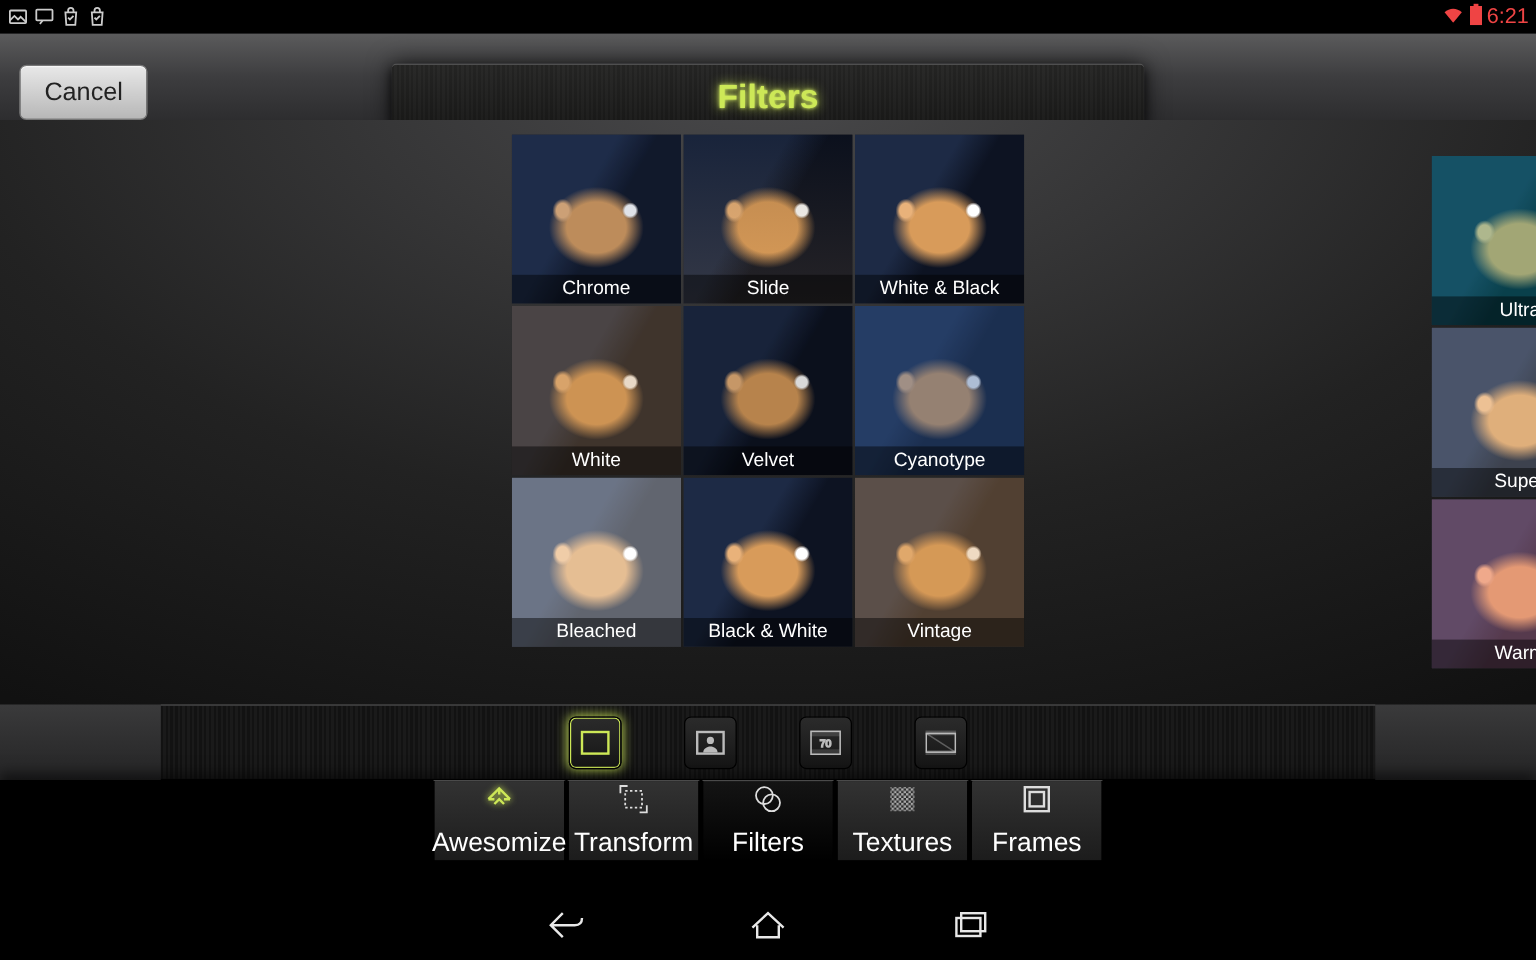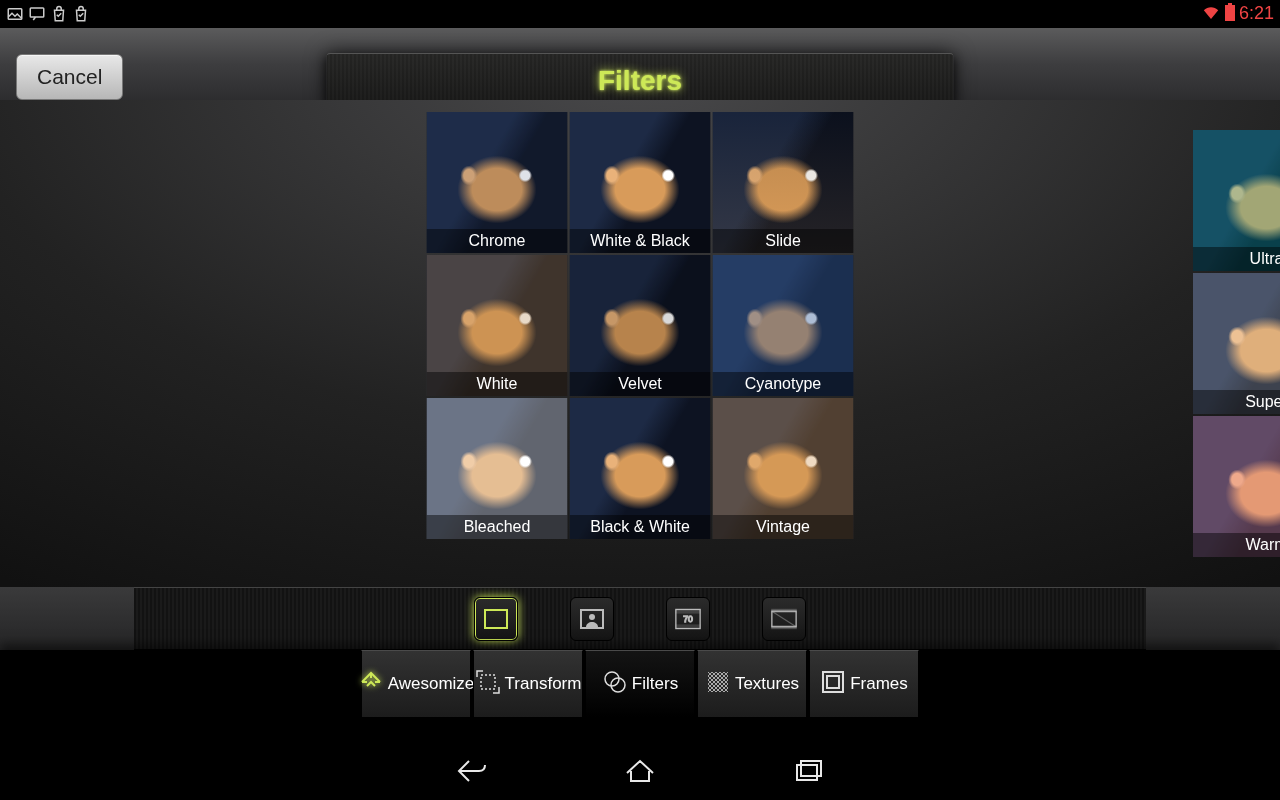--- a/index.html
+++ b/index.html
@@ -90,22 +90,22 @@
 
 .tabs {
   position:absolute; left:0; right:0; bottom:59px; height:91px;
   background:#000; display:flex; justify-content:center; gap:2px;
   box-shadow: 0 -6px 10px rgba(0,0,0,.5);
 }
 .tab {
   width:110px; height:68px; cursor:pointer; text-align:center;
   background: linear-gradient(#323232,#1c1c1c);
   border:1px solid #000; border-top:1px solid #4a4a4a;
-  display:flex; flex-direction:row; align-items:center; justify-content:center; gap:4px;
-  font-size:17px;
+  display:flex; flex-direction:column; align-items:center; justify-content:center; gap:4px;
+  font-size:22px;
 }
 .tab.active { background: linear-gradient(#141414,#000); }
 .tab svg { width:26px; height:26px; }
 .tab .lbl { color:#fff; font-weight:500; }
 .tab.aw svg { color:#cde857; filter: drop-shadow(0 0 3px #cde857); }
 
 .navbar {
   position:absolute; left:0; right:0; bottom:0; height:59px; background:#000;
   display:flex; justify-content:center; align-items:center; gap:120px;
 }
@@ -183,27 +183,27 @@
 
 <div class="content">
   <div class="grid-wrap" id="grid-main">
       <div class="thumb">
         <div class="photo"></div>
         <div class="tint ft-chrome"></div>
         <div class="thumb-label">Chrome</div>
       </div>
       <div class="thumb">
         <div class="photo"></div>
+        <div class="tint ft-slide"></div>
+        <div class="thumb-label">Slide</div>
+      </div>
+      <div class="thumb">
+        <div class="photo"></div>
         <div class="tint ft-bw"></div>
         <div class="thumb-label">White &amp; Black</div>
-      </div>
-      <div class="thumb">
-        <div class="photo"></div>
-        <div class="tint ft-slide"></div>
-        <div class="thumb-label">Slide</div>
       </div>
       <div class="thumb">
         <div class="photo"></div>
         <div class="tint ft-sepia"></div>
         <div class="thumb-label">White</div>
       </div>
       <div class="thumb">
         <div class="photo"></div>
         <div class="tint ft-velvet"></div>
         <div class="thumb-label">Velvet</div>

